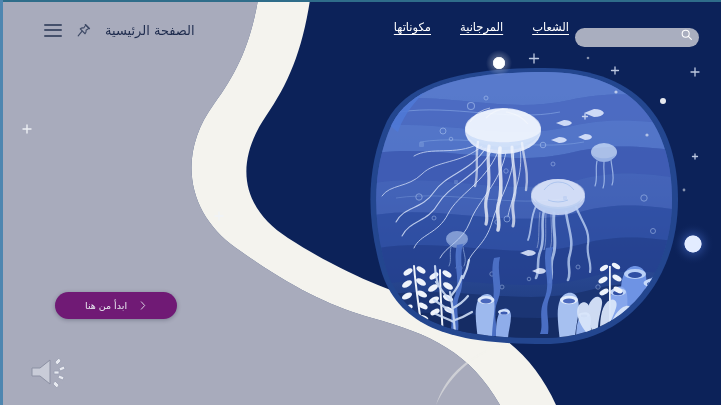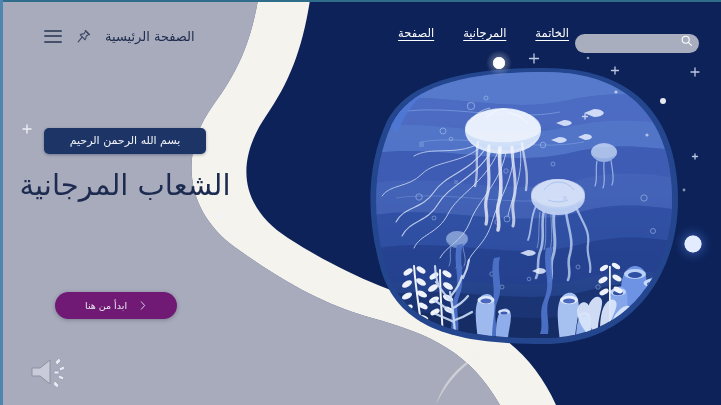--- a/index.html
+++ b/index.html
@@ -30,21 +30,21 @@
     z-index:12;
   }
   .edge-top {
     position:absolute; left:0; right:0; top:0; height:2px;
     background:#2f6d8a;
     z-index:12;
   }
 
   
   .header {
-    position:absolute; top:8px; left:0; right:0; height:56px;
+    position:absolute; top:2px; left:0; right:0; height:56px;
     z-index:20;
     display:flex; align-items:center;
   }
   .header-left {
     display:flex; align-items:center; gap:13px;
     padding-left:44px;
   }
   .hamburger {
     width:18px; height:13px;
     display:flex; flex-direction:column; justify-content:space-between;
@@ -477,40 +477,36 @@
         <g fill="none" stroke="#3e4a66" stroke-width="1.6" stroke-linecap="round" stroke-linejoin="round">
           <path d="M14.5 3.5 L20.5 9.5"></path>
           <path d="M15.2 4.2 L12.4 8.4 C10.6 8.0 8.6 8.6 7.4 9.8 L14.2 16.6 C15.4 15.4 16 13.4 15.6 11.6 L19.8 8.8 Z"></path>
           <path d="M10 13 L4.5 19.5"></path>
         </g>
       </svg>
       <div class="home-label">الصفحة الرئيسية</div>
     </div>
 
     <nav class="nav">
-      <a>الخاتمة</a>
+      <a>الشعاب</a>
       <a>المرجانية</a>
-      <a>الصفحة</a>
+      <a>مكوناتها</a>
     </nav>
 
     <div class="search-wrap">
       <input class="search-box" type="text" value="" placeholder="" style="">
       <svg class="search-icon" viewBox="0 0 24 24">
         <g fill="none" stroke="#ffffff" stroke-width="2" stroke-linecap="round">
           <circle cx="10.5" cy="10.5" r="6.5"></circle>
           <path d="M15.5 15.5 L21 21"></path>
         </g>
       </svg>
     </div>
   </div>
 
-  <div class="hero">
-    <div class="basmala">بسم الله الرحمن الرحيم</div>
-    <h1 class="hero-title">الشعاب المرجانية</h1>
-  </div>
 
   <button class="start-btn">
     <svg class="chev" viewBox="0 0 12 16">
       <path d="M3.5 2.5 L8.5 8 L3.5 13.5" fill="none" stroke="#e8eaf0" stroke-width="1.3" stroke-linecap="round" stroke-linejoin="round"></path>
     </svg>
     <span>ابدأ من هنا</span>
   </button>
 
   <svg class="speaker" viewBox="0 0 50 40">
     <path d="M6 16 L14 16 L24 8 L24 32 L14 24 L6 24 Z" fill="#c9ccd8" stroke="#8b90a3" stroke-width="1"></path>

